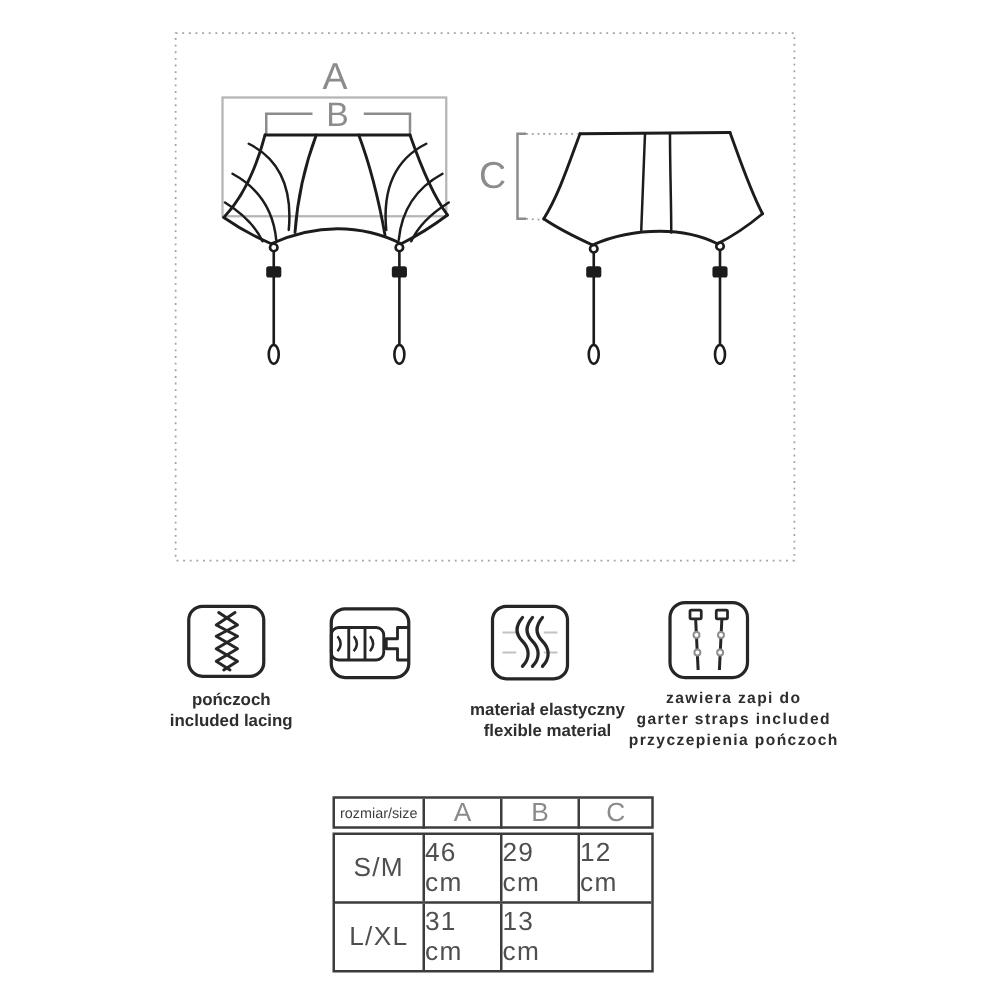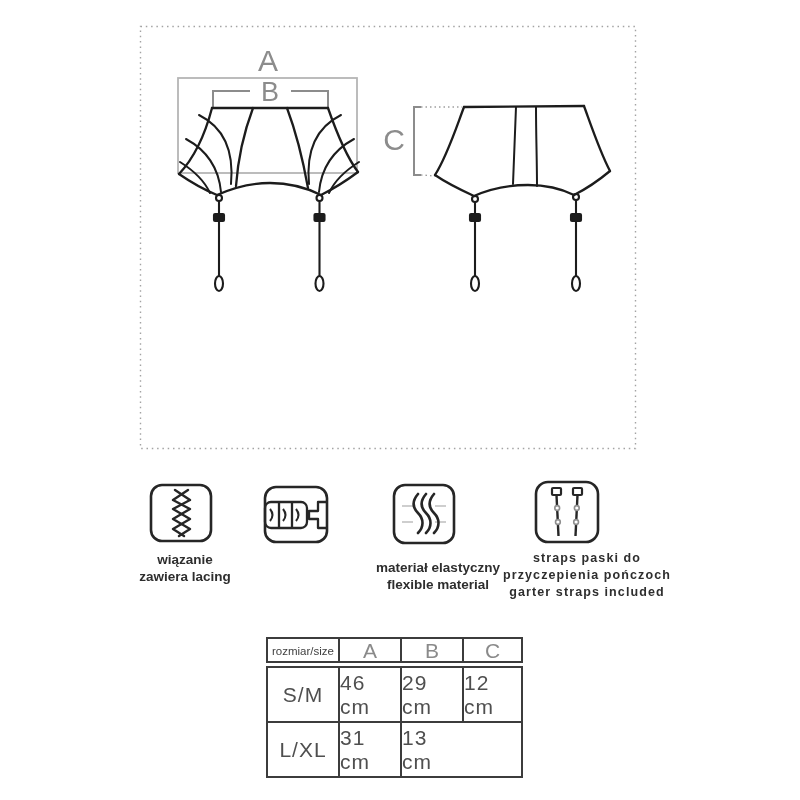--- a/index.html
+++ b/index.html
@@ -147,31 +147,31 @@
     </g>
     <g fill="#ffffff" stroke="#8f8f8f" stroke-width="1.6">
       <circle cx="25.2" cy="29" r="2.4"></circle>
         <circle cx="25.9" cy="43" r="2.4"></circle>
       <circle cx="44.8" cy="29" r="2.4"></circle>
         <circle cx="44.1" cy="43" r="2.4"></circle>
     </g>
   </svg>
 
   <div class="caption" style="left:125px;top:551px;width:120px">
-    <div>wiązanie</div>
-    <div>zawiera lacing</div>
+    <div>pończoch</div>
+    <div>included lacing</div>
   </div>
   <div class="caption" style="left:368px;top:559px;width:140px">
     <div>materiał elastyczny</div>
     <div>flexible material</div>
   </div>
   <div class="caption wide" style="left:492px;top:550px;width:190px">
-    <div>straps paski do</div>
+    <div>zawiera zapi do</div>
+    <div>garter straps included</div>
     <div>przyczepienia pończoch</div>
-    <div>garter straps included</div>
   </div>
 
   <div class="size-table">
     <div class="tbl-box tbl-head">
       <div class="cell th-size">rozmiar/size</div>
       <div class="cell th-letter">A</div>
       <div class="cell th-letter">B</div>
       <div class="cell th-letter">C</div>
     </div>
     <div class="tbl-box tbl-body">

